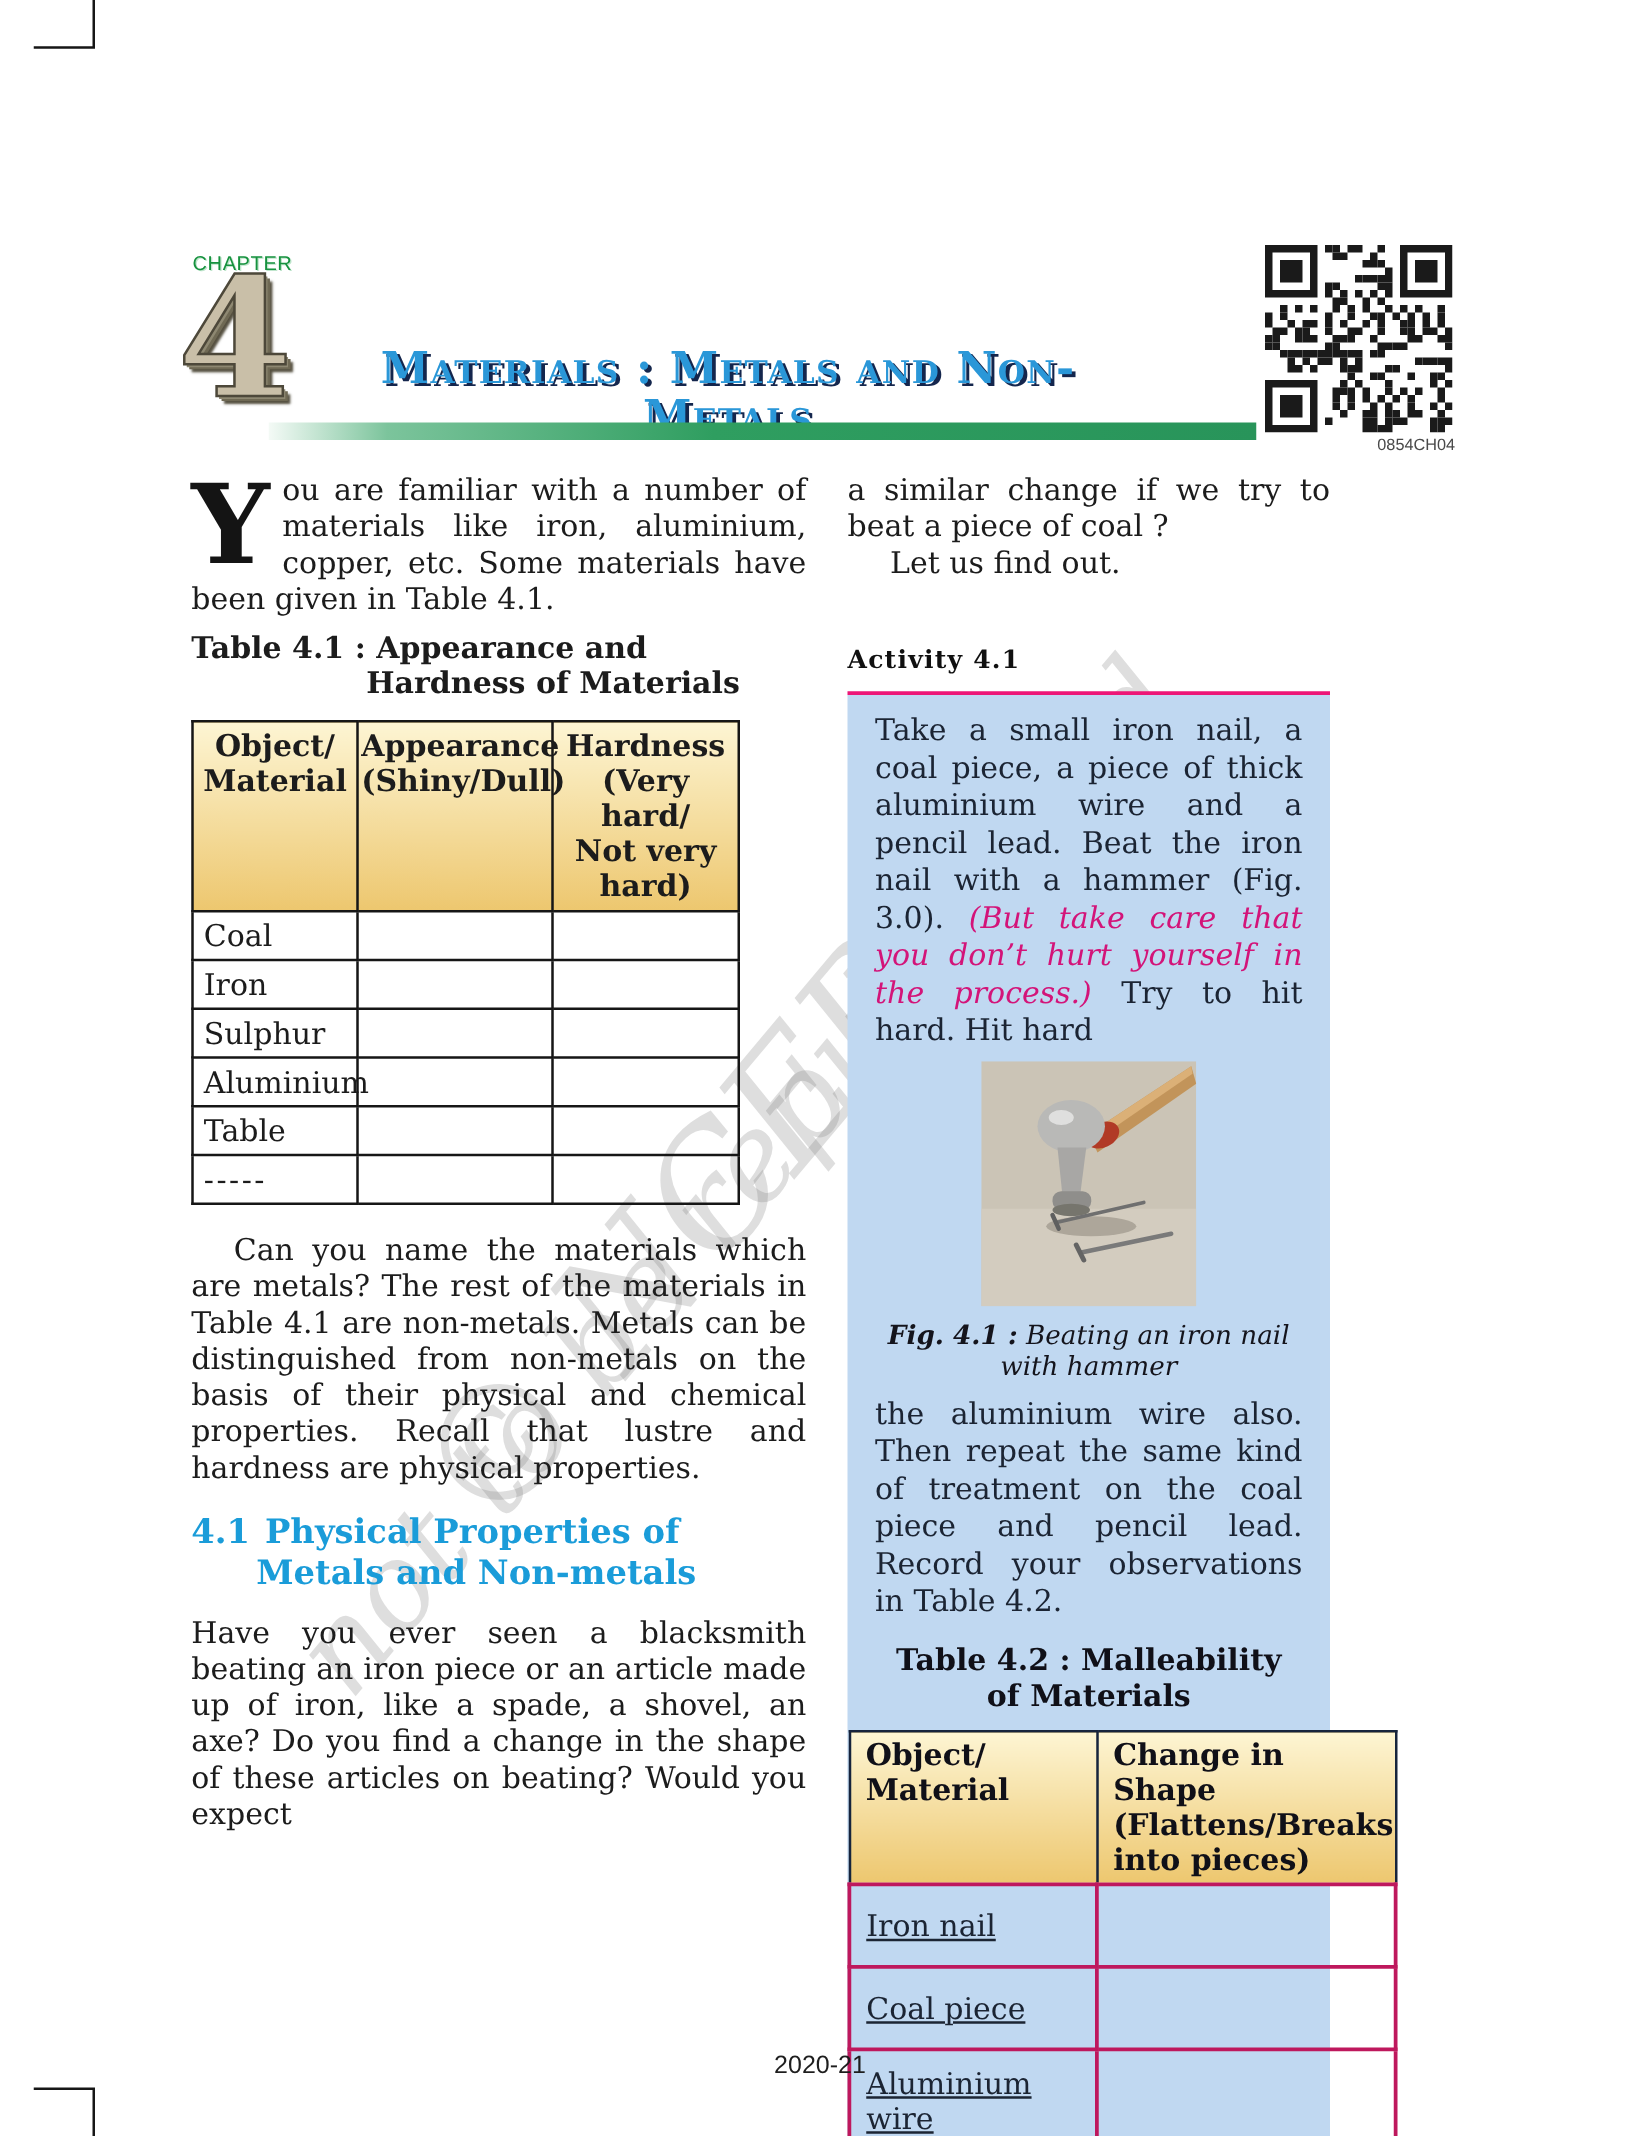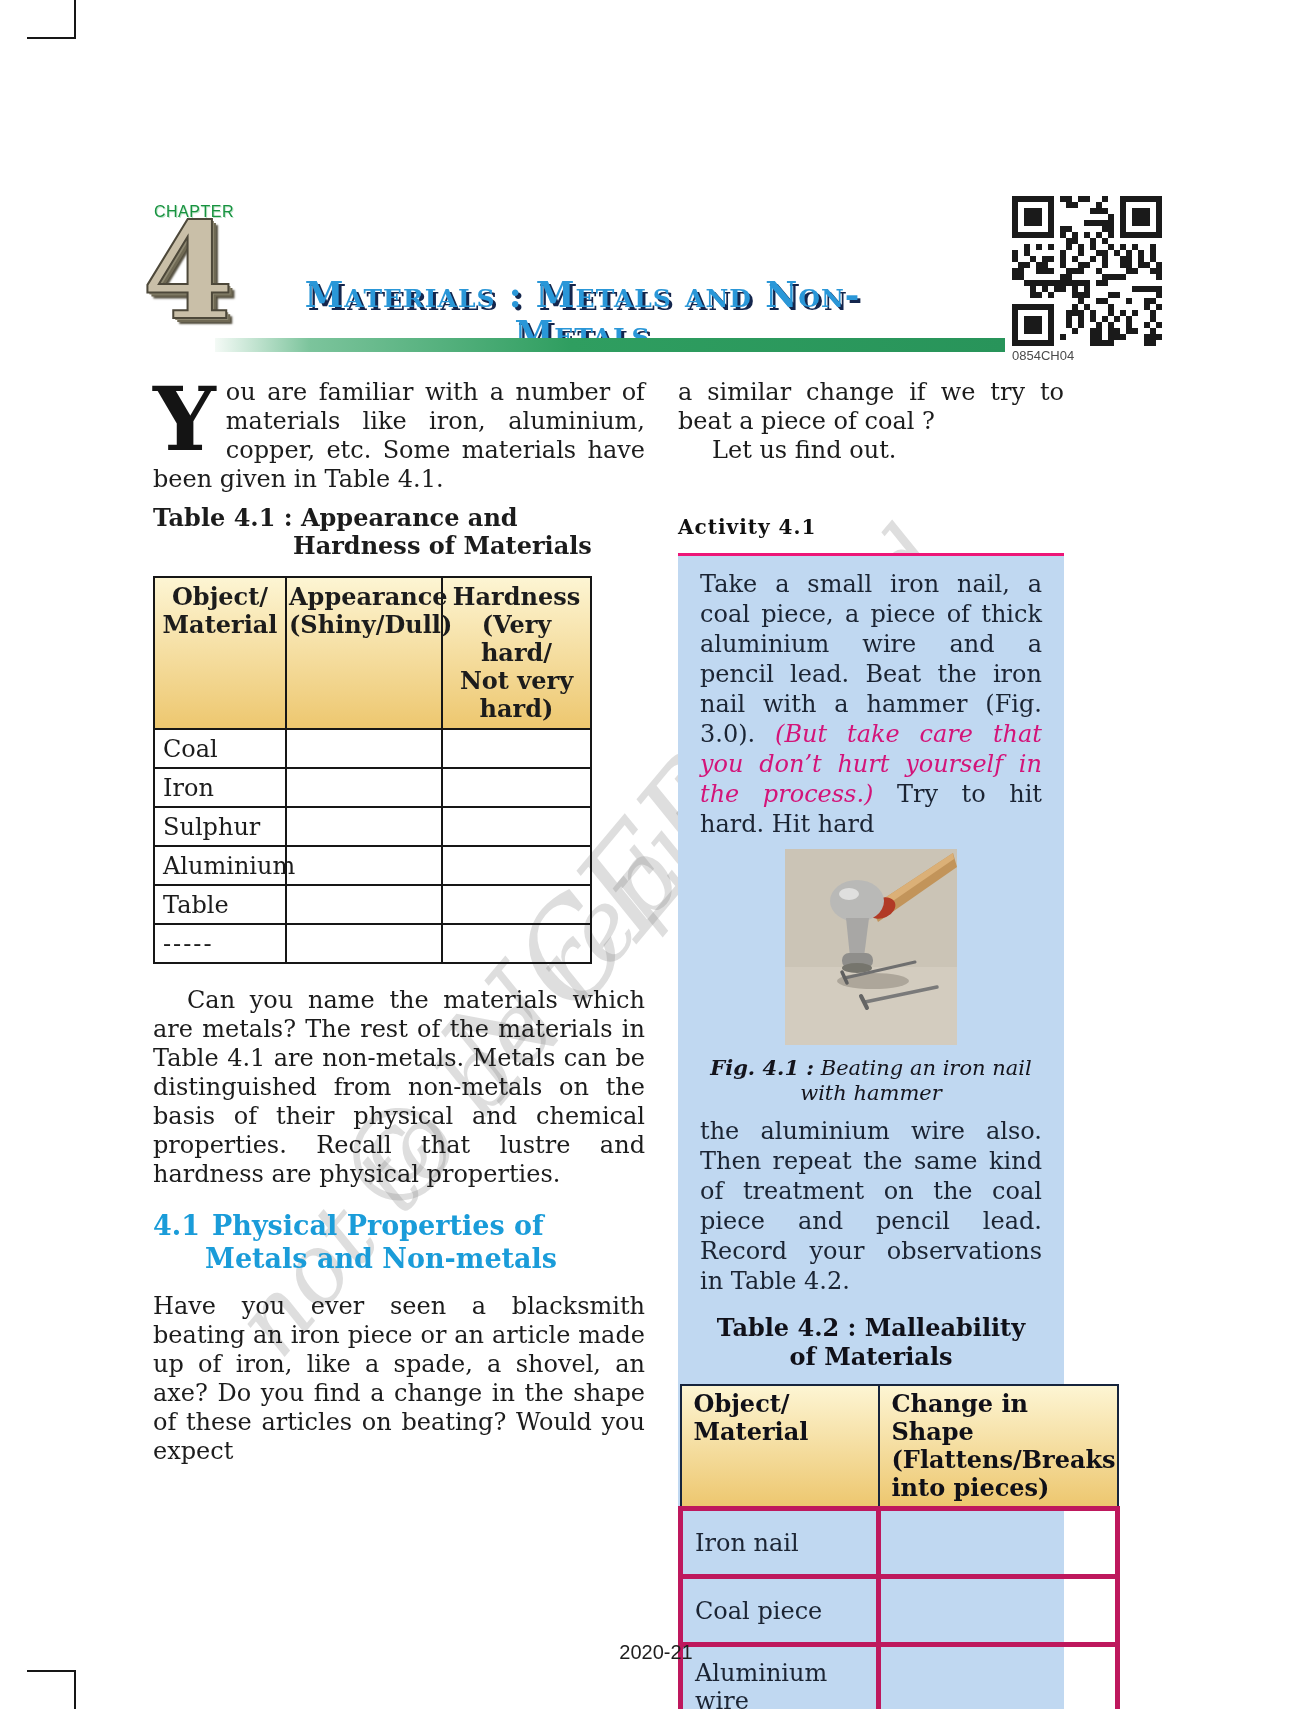--- a/index.html
+++ b/index.html
@@ -24,21 +24,21 @@
     font-weight:normal;font-size:16px;letter-spacing:.5px;color:var(--chapter-green,#17923f);
     text-shadow:1px 1px 0 #bfe5cc;}
   .chapter-number{position:absolute;left:142px;top:206px;font-size:132px;line-height:1;font-weight:bold;
     color:#c9bfa8;text-shadow:2px 2px 0 #8e8872,4px 4px 0 #6f6954,6px 6px 2px #555040;
     -webkit-text-stroke:2px #4d483a;}
   .chapter-title{position:absolute;left:250px;top:276px;width:665px;margin:0;text-align:center;
     font-size:35px;line-height:1.1;font-weight:bold;font-variant:small-caps;letter-spacing:1px;
     color:var(--title-blue,#2a97d8);text-shadow:3px 3px 0 var(--title-shadow,#14264d);}
   .green-bar{position:absolute;left:215px;top:338px;width:790px;height:14px;
     background:linear-gradient(to right,#f4faf6,#7cc49c 12%,var(--bar-green,#2f9e60) 45%,#28945a);}
-  .qr-wrap{position:absolute;left:1012px;top:196px;width:152px;text-align:left;}
+  .qr-wrap{position:absolute;left:1012px;top:196px;width:152px;text-align:right;}
   .qr{width:150px;height:150px;display:block;background:#fff;}
   .qr-label{font-family:"Liberation Sans",sans-serif;font-size:13px;color:#4a4a4a;margin-top:2px;}
 
   
   .col-left{position:absolute;left:153px;top:378px;width:492px;}
   .col-right{position:absolute;left:678px;top:378px;width:386px;}
   p{margin:0;}
   .body-text{font-size:24px;line-height:29px;}
   .justify{text-align:justify;}
 
@@ -73,21 +73,21 @@
   .warn{font-style:italic;color:var(--warning-magenta,#d31479);}
   .fig-wrap{text-align:center;margin:10px 0 6px;}
   .fig-photo{width:172px;height:196px;display:inline-block;}
   .fig-caption{font-size:21px;line-height:25px;font-style:italic;text-align:center;margin:2px 0 10px;color:#14141c;}
   .figno{font-weight:bold;}
   .t42-caption{font-weight:bold;font-size:24px;text-align:center;margin:17px 0 0;color:#101018;}
   .t42{margin:13px -22px 0;width:calc(100% + 44px);font-size:24px;table-layout:fixed;color:var(--box-text,#1b2433);}
   .t42 th{background:linear-gradient(var(--table-header-gold-top,#fdf5d3),var(--table-header-gold-bottom,#edc76f));
     border:2px solid #16243c;font-weight:bold;text-align:left;vertical-align:top;
     padding:4px 12px;line-height:28px;white-space:pre-line;color:#101018;}
-  .t42 td{border:5px solid #be185d;height:39px;padding:12px 12px;vertical-align:middle;}
+  .t42 td{border:3px solid #be185d;height:39px;padding:12px 12px;vertical-align:middle;text-decoration:underline;}
 
   .page-footer{position:absolute;left:0;top:1641px;width:100%;text-align:center;
     font-family:"Liberation Sans",sans-serif;font-size:20px;color:#1e1e1e;}
 </style>
 </head>
 <body>
 
 <div class="page">
 
   <div class="mark tl-v"></div>

